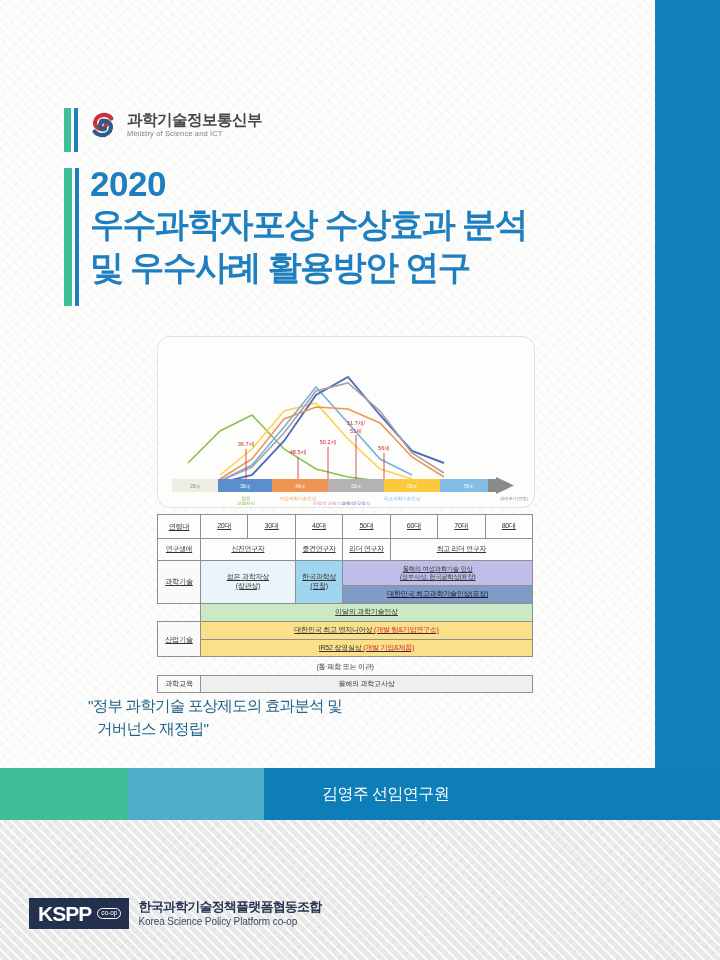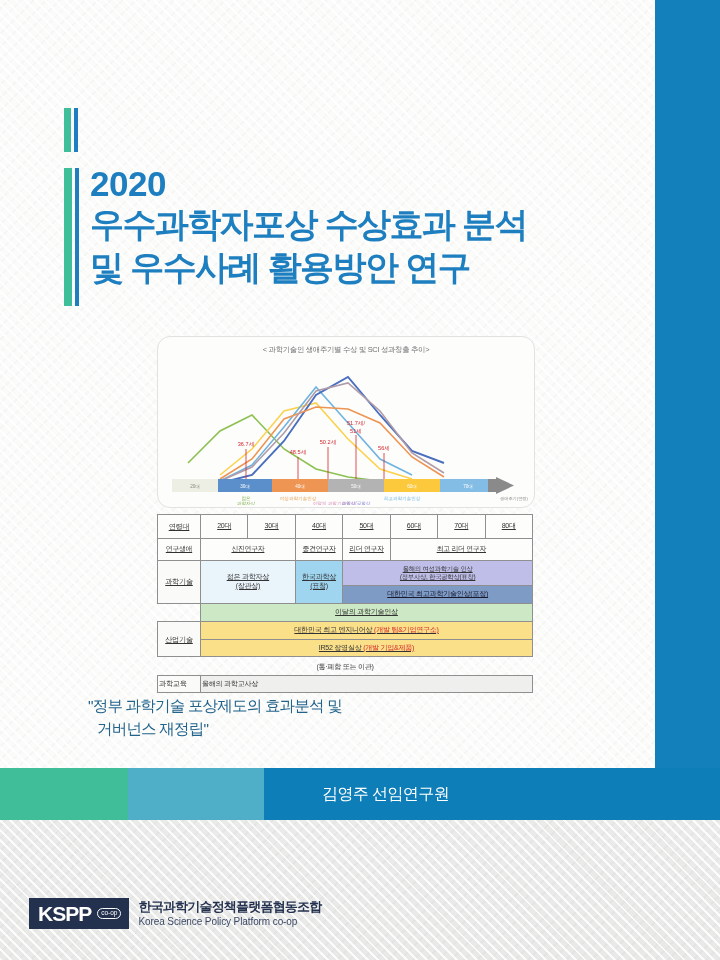--- a/index.html
+++ b/index.html
@@ -59,21 +59,21 @@
   .c-korsci{background:#9FD5EF;}
   .c-woman{background:#BFBEE8;font-size:6.4px;}
   .c-top{background:#7E9BC6;color:#1a1a2e;}
   .c-month{background:#CDE8C4;}
   .c-ind{background:#FBE08A;}
   .c-ind2{background:#FBE08A;}
   .c-edu{background:#EFEFED;}
   .red{color:#D2232A;}
   .merge-note{width:376px;text-align:center;font-size:7.1px;color:#3b3b3b;padding:5px 0 3px;letter-spacing:-.3px;}
   table.edu{border-collapse:collapse;width:376px;table-layout:fixed;font-size:7.1px;color:#333;}
-  table.edu td{border:1px solid #8f8f8f;text-align:left;padding:3px 1px;letter-spacing:-.3px;margin-left:28px;}
+  table.edu td{border:1px solid #8f8f8f;text-align:center;padding:3px 1px;letter-spacing:-.3px;margin-left:28px;}
   
   .quote{position:absolute;left:88px;top:694px;width:430px;font-size:15.5px;color:#22638C;
     letter-spacing:-.8px;line-height:1.5;}
   .quote .l2{padding-left:9px;display:block;}
   
   .band-green{position:absolute;left:0;top:768px;width:128px;height:52px;background:#3FBE99;}
   .band-cyan{position:absolute;left:128px;top:768px;width:136px;height:52px;background:#4FAFC9;}
   .band-blue{position:absolute;left:264px;top:768px;width:456px;height:52px;background:#0D7EB7;}
   .author{position:absolute;left:264px;top:768px;width:536px;height:52px;
     display:flex;align-items:center;justify-content:flex-start;padding-left:58px;box-sizing:border-box;
@@ -90,31 +90,41 @@
 </head>
 <body>
 
 <div id="page">
 
   <div class="whitecard"></div>
   <div class="blueband"></div>
 
   <div class="logo-bar-g"></div>
   <div class="logo-bar-b"></div>
+  <div class="ministry">
+    <svg class="taeguk" viewBox="0 0 64 64">
+      <path d="M32 4a28 28 0 1 0 0 56 28 28 0 0 0 0-56z" fill="none"></path>
+      <path d="M50 18c-7-9-21-10-29-3-7 6-8 16-2 22 5 5 13 5 17 0 3-4 3-9 0-12-2-3-6-3-8-1" fill="none" stroke="#C9333E" stroke-width="9" stroke-linecap="round"></path>
+      <path d="M14 46c7 9 21 10 29 3 7-6 8-16 2-22-5-5-13-5-17 0-3 4-3 9 0 12 2 3 6 3 8 1" fill="none" stroke="#2E5C8A" stroke-width="9" stroke-linecap="round"></path>
+    </svg>
+    <div class="ministry-txt">
+      <div class="ministry-ko">과학기술정보통신부</div>
+      <div class="ministry-en">Ministry of Science and ICT</div>
+    </div>
+  </div>
 
   <div class="title-bar-g"></div>
   <div class="title-bar-b"></div>
   <div class="title-block">
     <div class="t-year">2020</div>
     <div class="t-line">우수과학자포상 수상효과 분석</div>
     <div class="t-line">및 우수사례 활용방안 연구</div>
   </div>
 
   <div class="figpanel">
-    <div class="fig-title">&lt; 과학기술인 생애주기별 수상 및 SCI 성과창출 추이&gt;</div>
     <svg class="chartsvg" viewBox="0 0 376 152" preserveAspectRatio="none">
       <g>
         <polyline fill="none" stroke="#8CC152" stroke-width="1.6" points="30,110 62,78 94,62 126,96 158,116 190,124 222,128"></polyline>
         <polyline fill="none" stroke="#FBD24E" stroke-width="1.6" points="62,122 94,96 126,58 158,50 190,86 222,116 254,126"></polyline>
         <polyline fill="none" stroke="#6FB3E0" stroke-width="1.6" points="62,128 94,112 126,74 158,34 190,70 222,106 254,122"></polyline>
         <polyline fill="none" stroke="#4A6FBF" stroke-width="1.9" points="62,130 94,122 126,88 158,42 190,24 222,62 254,98 286,110"></polyline>
         <polyline fill="none" stroke="#EE9553" stroke-width="1.6" points="62,126 94,106 126,66 158,54 190,56 222,70 254,104 286,124"></polyline>
         <polyline fill="none" stroke="#B09CA8" stroke-width="1.6" points="62,128 94,114 126,80 158,38 190,30 222,58 254,100 286,120"></polyline>
       </g>
       <g font-size="5.6" fill="#D2232A" font-family="Liberation Sans, sans-serif" text-anchor="middle">

